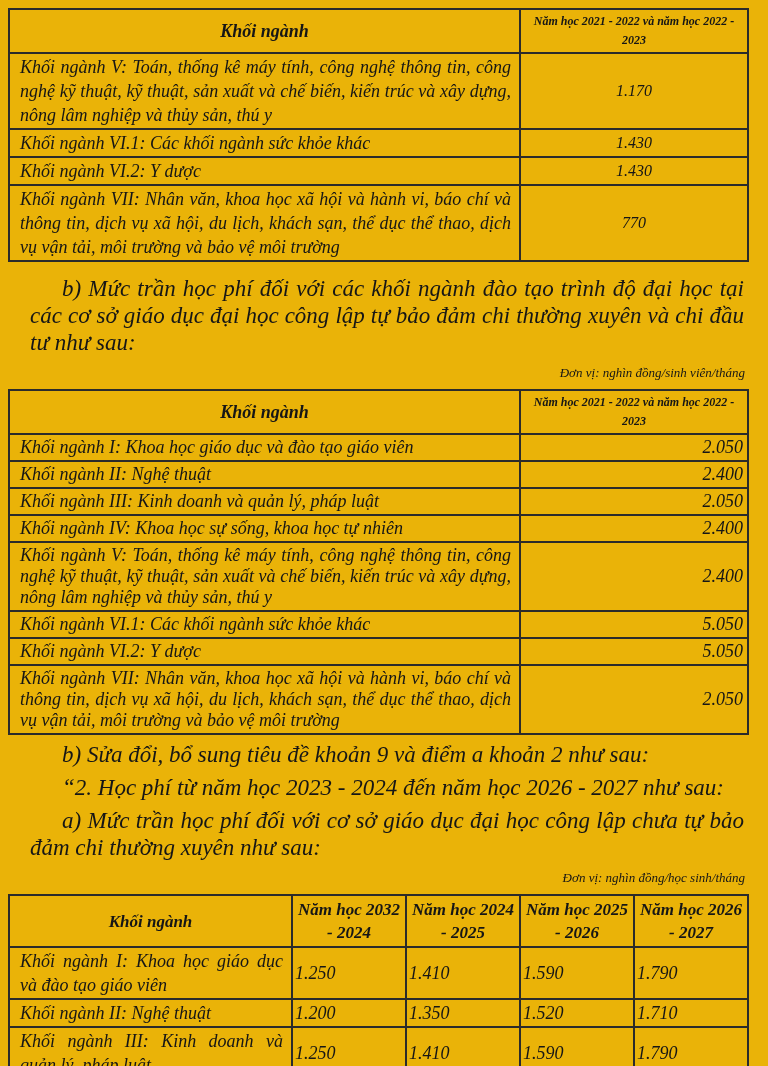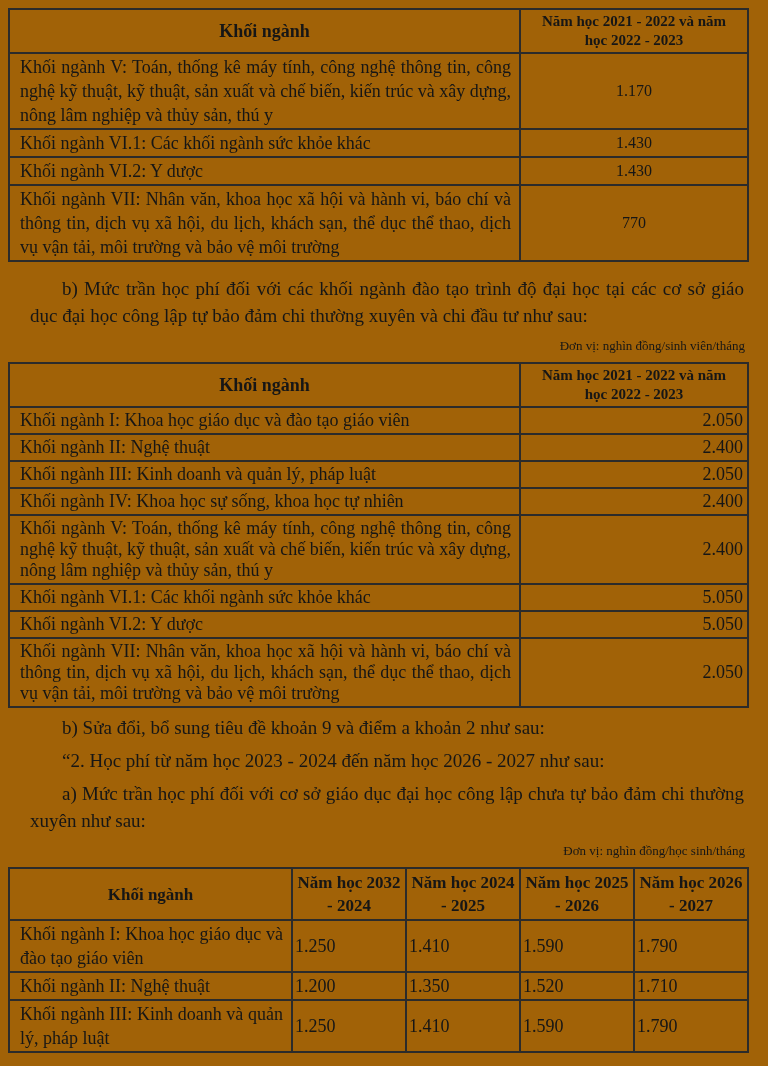--- a/index.html
+++ b/index.html
@@ -4,61 +4,62 @@
 <style>
   html,body{margin:0;padding:0;}
   body{
     width:768px;height:1066px;
     background:#e9e9e9;
     font-family:"Liberation Serif","DejaVu Serif",serif;
   }
   .page{
     position:relative;
     width:768px;height:1066px;
-    background:#a16207;
+    background:#eab308;
     overflow:hidden;
     color:#1c1c1c;
     padding:8px 0 0 0;
     box-sizing:border-box;
+    font-style:italic;
   }
   table{
     border-collapse:collapse;
     table-layout:fixed;
     width:739px;
     margin-left:8px;
     color:#161616;
   }
   td,th{
     border:2px solid #2b2b2b;
     vertical-align:middle;
     box-sizing:border-box;
     overflow:hidden;
   }
   
   .t12 .h-label{
     text-align:center;font-weight:bold;font-size:18px;line-height:20px;padding:2px 4px;
   }
   .t12 .h-years{
-    text-align:center;font-weight:bold;font-size:15px;line-height:19px;padding:2px 10px;
+    text-align:center;font-weight:bold;font-size:12px;line-height:19px;padding:2px 10px;
   }
   .t1 .lbl{font-size:18px;line-height:24px;padding:1px 8px 1px 10px;text-align:justify;}
   .t1 .val{font-size:16px;text-align:center;padding:1px 4px;}
   .t2 .lbl{font-size:18px;line-height:21px;padding:2px 8px 2px 10px;text-align:justify;}
   .t2 .val{font-size:18px;text-align:right;padding:1px 4px;}
   
   .t3 th{
     text-align:center;font-weight:bold;font-size:17px;line-height:23px;padding:2px 4px;
   }
   .t3 .lbl{font-size:18px;line-height:24px;padding:1px 8px 1px 10px;text-align:justify;}
   .t3 .val{font-size:18px;text-align:left;padding:1px 2px;}
   
   .para{
     margin:13px 24px 0 30px;
     text-indent:32px;
-    font-size:19px;
+    font-size:23px;
     line-height:27px;
     text-align:justify;
     color:#161616;
   }
   .para-tight{margin-top:6px;}
   .unit{
     margin:4px 23px 4px 0;
     text-align:right;
     font-size:13px;
     line-height:25px;

